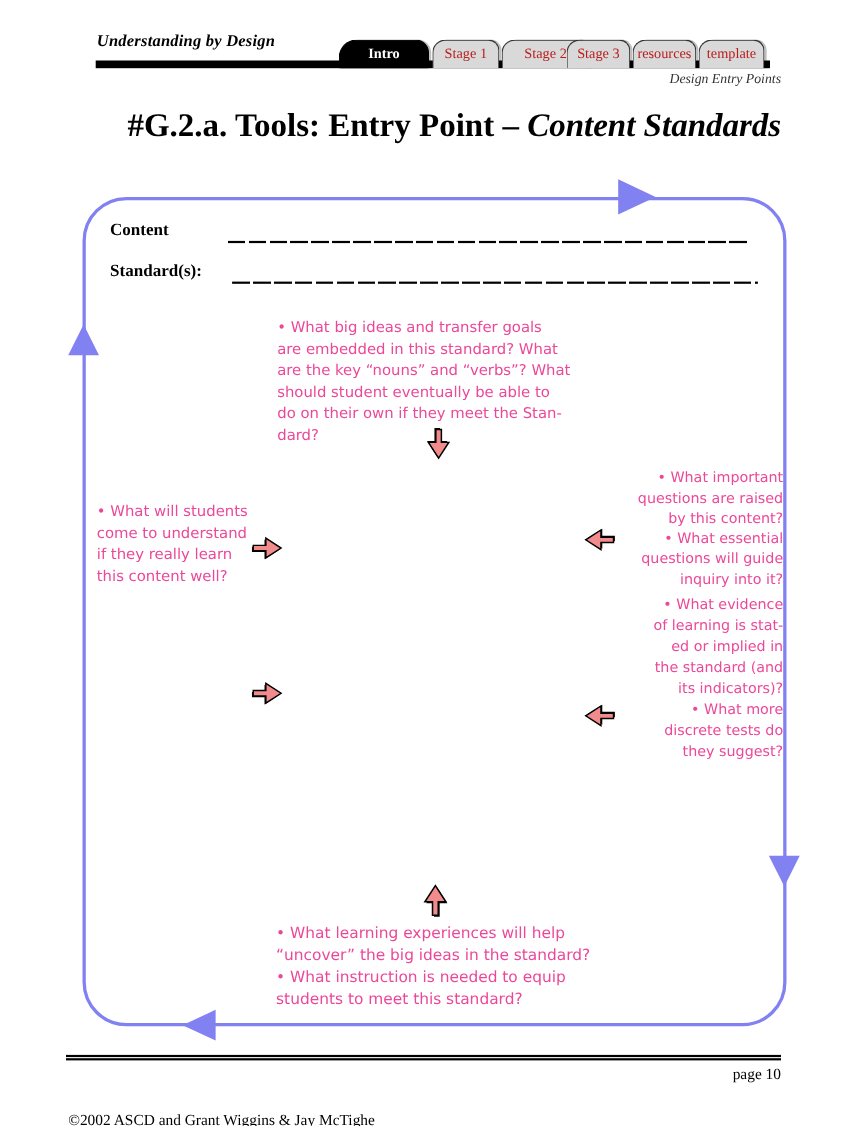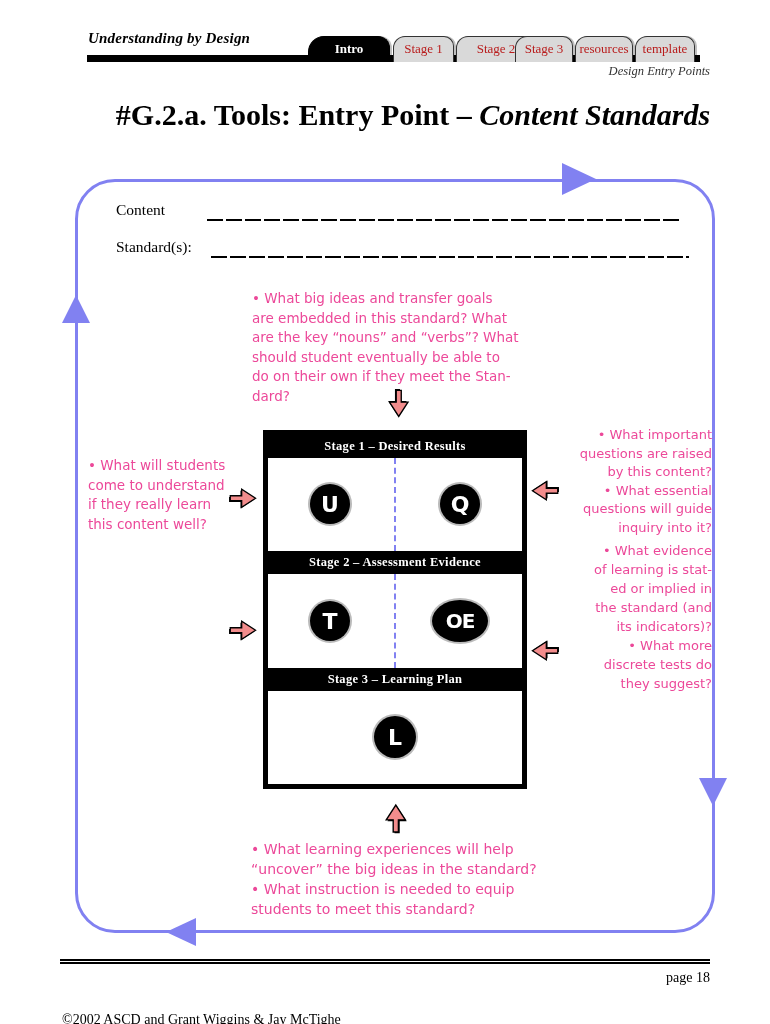--- a/index.html
+++ b/index.html
@@ -31,21 +31,21 @@
   .tri-right{left:562px;top:163px;border-left:34px solid #8181f1;
              border-top:16px solid transparent;border-bottom:16px solid transparent;}
   .tri-up{left:62px;top:295px;border-bottom:28px solid #8181f1;
           border-left:14px solid transparent;border-right:14px solid transparent;}
   .tri-down{left:699px;top:778px;border-top:28px solid #8181f1;
             border-left:14px solid transparent;border-right:14px solid transparent;}
   .tri-left{left:166px;top:918px;border-right:30px solid #8181f1;
             border-top:14px solid transparent;border-bottom:14px solid transparent;}
 
   
-  .formlabel{position:absolute;font-size:15.5px;font-weight:normal;margin-left:16px;}
+  .formlabel{position:absolute;font-size:15.5px;font-weight:bold;}
   .fl1{left:100px;top:201px;}
   .fl2{left:100px;top:238px;}
   .fill-line{position:absolute;height:2px;
      background:repeating-linear-gradient(90deg,#000 0 16px,transparent 16px 19px);}
   .line1{left:207px;top:219px;width:474px;}
   .line2{left:211px;top:256px;width:478px;}
 
   
   .ann{position:absolute;font-family:"DejaVu Sans", sans-serif;white-space:pre-wrap;
        font-size:13.5px;line-height:19.5px;color:#ec4899;}
@@ -177,36 +177,18 @@
         <path d="M4 13.5 H18 V5.5 L35 16.5 L18 27.5 V19.5 H4 Z" fill="#f28c8c" stroke="#000" stroke-width="1.6"></path>
       </svg>
   </div>
   <div class="parrow a-up">
     <svg viewBox="0 0 38 30">
         <path d="M4 13.5 H18 V5.5 L35 16.5 L18 27.5 V19.5 H4 Z" fill="#000" transform="translate(-1.5,1.5)"></path>
         <path d="M4 13.5 H18 V5.5 L35 16.5 L18 27.5 V19.5 H4 Z" fill="#f28c8c" stroke="#000" stroke-width="1.6"></path>
       </svg>
   </div>
 
-  <div class="diagram">
-    <div class="band">Stage 1 – Desired Results</div>
-    <div class="sec sec1">
-      <div class="dash"></div>
-      <div class="badge b-u">U</div>
-      <div class="badge b-q">Q</div>
-    </div>
-    <div class="band">Stage 2 – Assessment Evidence</div>
-    <div class="sec sec2">
-      <div class="dash"></div>
-      <div class="badge b-t">T</div>
-      <div class="badge b-oe">OE</div>
-    </div>
-    <div class="band">Stage 3 – Learning Plan</div>
-    <div class="sec sec3">
-      <div class="badge b-l">L</div>
-    </div>
-  </div>
 
   <div class="footrule"></div>
   <div class="copyright">©2002  ASCD and Grant Wiggins &amp; Jay McTighe</div>
-  <div class="pagenum">page 18</div>
+  <div class="pagenum">page 10</div>
 
 </div>
 
 </body></html>

